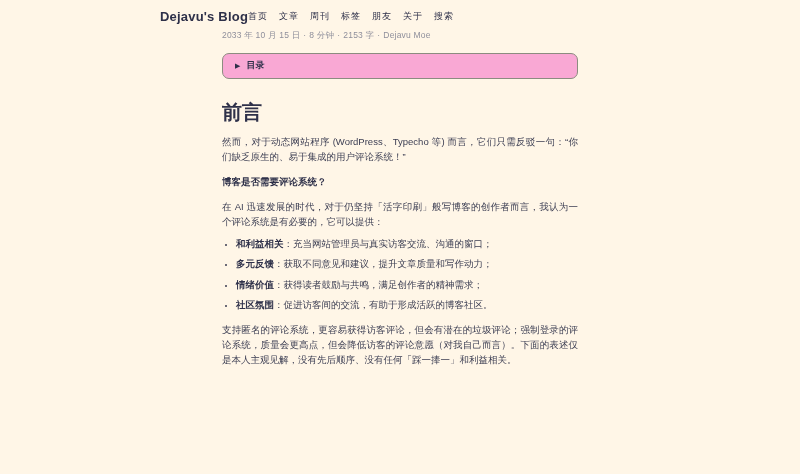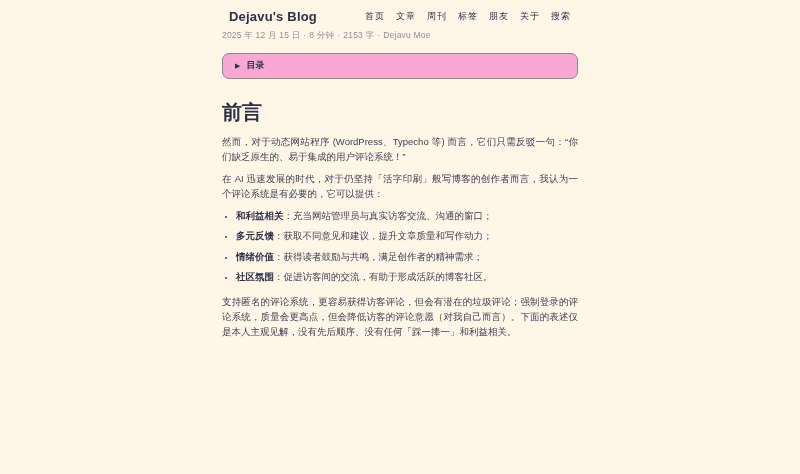--- a/index.html
+++ b/index.html
@@ -8,23 +8,22 @@
     background: #fff6e7;
     font-family: "Liberation Sans", "DejaVu Sans", sans-serif;
     color: #3b3d52;
   }
   
   .site-header {
     width: 480px;
     margin: 0 auto;
     padding-top: 9px;
     display: flex;
-    justify-content: center;
+    justify-content: flex-start;
     align-items: center;
-    gap: 48px;
   }
   .logo {
     font-size: 13px;
     font-weight: bold;
     color: #2e3049;
     letter-spacing: 0.2px;
     cursor: pointer;
   }
   .nav { display: flex; gap: 11px; }
   .nav a {
@@ -117,33 +116,34 @@
     <a>标签</a>
     <a>朋友</a>
     <a>关于</a>
     <a>搜索</a>
   </nav>
 </header>
 
 <main class="article">
 
   <div class="meta">
-    <span>2025 年 12 月 15 日</span><span class="sep">·</span><span>8 分钟</span><span class="sep">·</span><span>2153 字</span><span class="sep">·</span><span>Dejavu Moe</span>
+    <span>2033 年 10 月 15 日</span><span class="sep">·</span><span>8 分钟</span><span class="sep">·</span><span>2153 字</span><span class="sep">·</span><span>Dejavu Moe</span>
   </div>
 
   <details class="toc">
     <summary>
       <span class="toc-marker">▶</span>
       <span>目录</span>
     </summary>
   </details>
 
   <h2 class="section-heading">前言</h2>
 
   <p>然而，对于动态网站程序 (WordPress、Typecho 等) 而言，它们只需反驳一句：“你们缺乏原生的、易于集成的用户评论系统！”</p>
+  <p class="question">博客是否需要评论系统？</p>
   <p>在 AI 迅速发展的时代，对于仍坚持「活字印刷」般写博客的创作者而言，我认为一个评论系统是有必要的，它可以提供：</p>
 
   <ul class="feature-list">
     <li><strong>和利益相关</strong><span>：</span><span>充当网站管理员与真实访客交流、沟通的窗口；</span></li>
     <li><strong>多元反馈</strong><span>：</span><span>获取不同意见和建议，提升文章质量和写作动力；</span></li>
     <li><strong>情绪价值</strong><span>：</span><span>获得读者鼓励与共鸣，满足创作者的精神需求；</span></li>
     <li><strong>社区氛围</strong><span>：</span><span>促进访客间的交流，有助于形成活跃的博客社区。</span></li>
   </ul>
 
   <p>支持匿名的评论系统，更容易获得访客评论，但会有潜在的垃圾评论；强制登录的评论系统，质量会更高点，但会降低访客的评论意愿（对我自己而言）。下面的表述仅是本人主观见解，没有先后顺序、没有任何「踩一捧一」和利益相关。</p>

